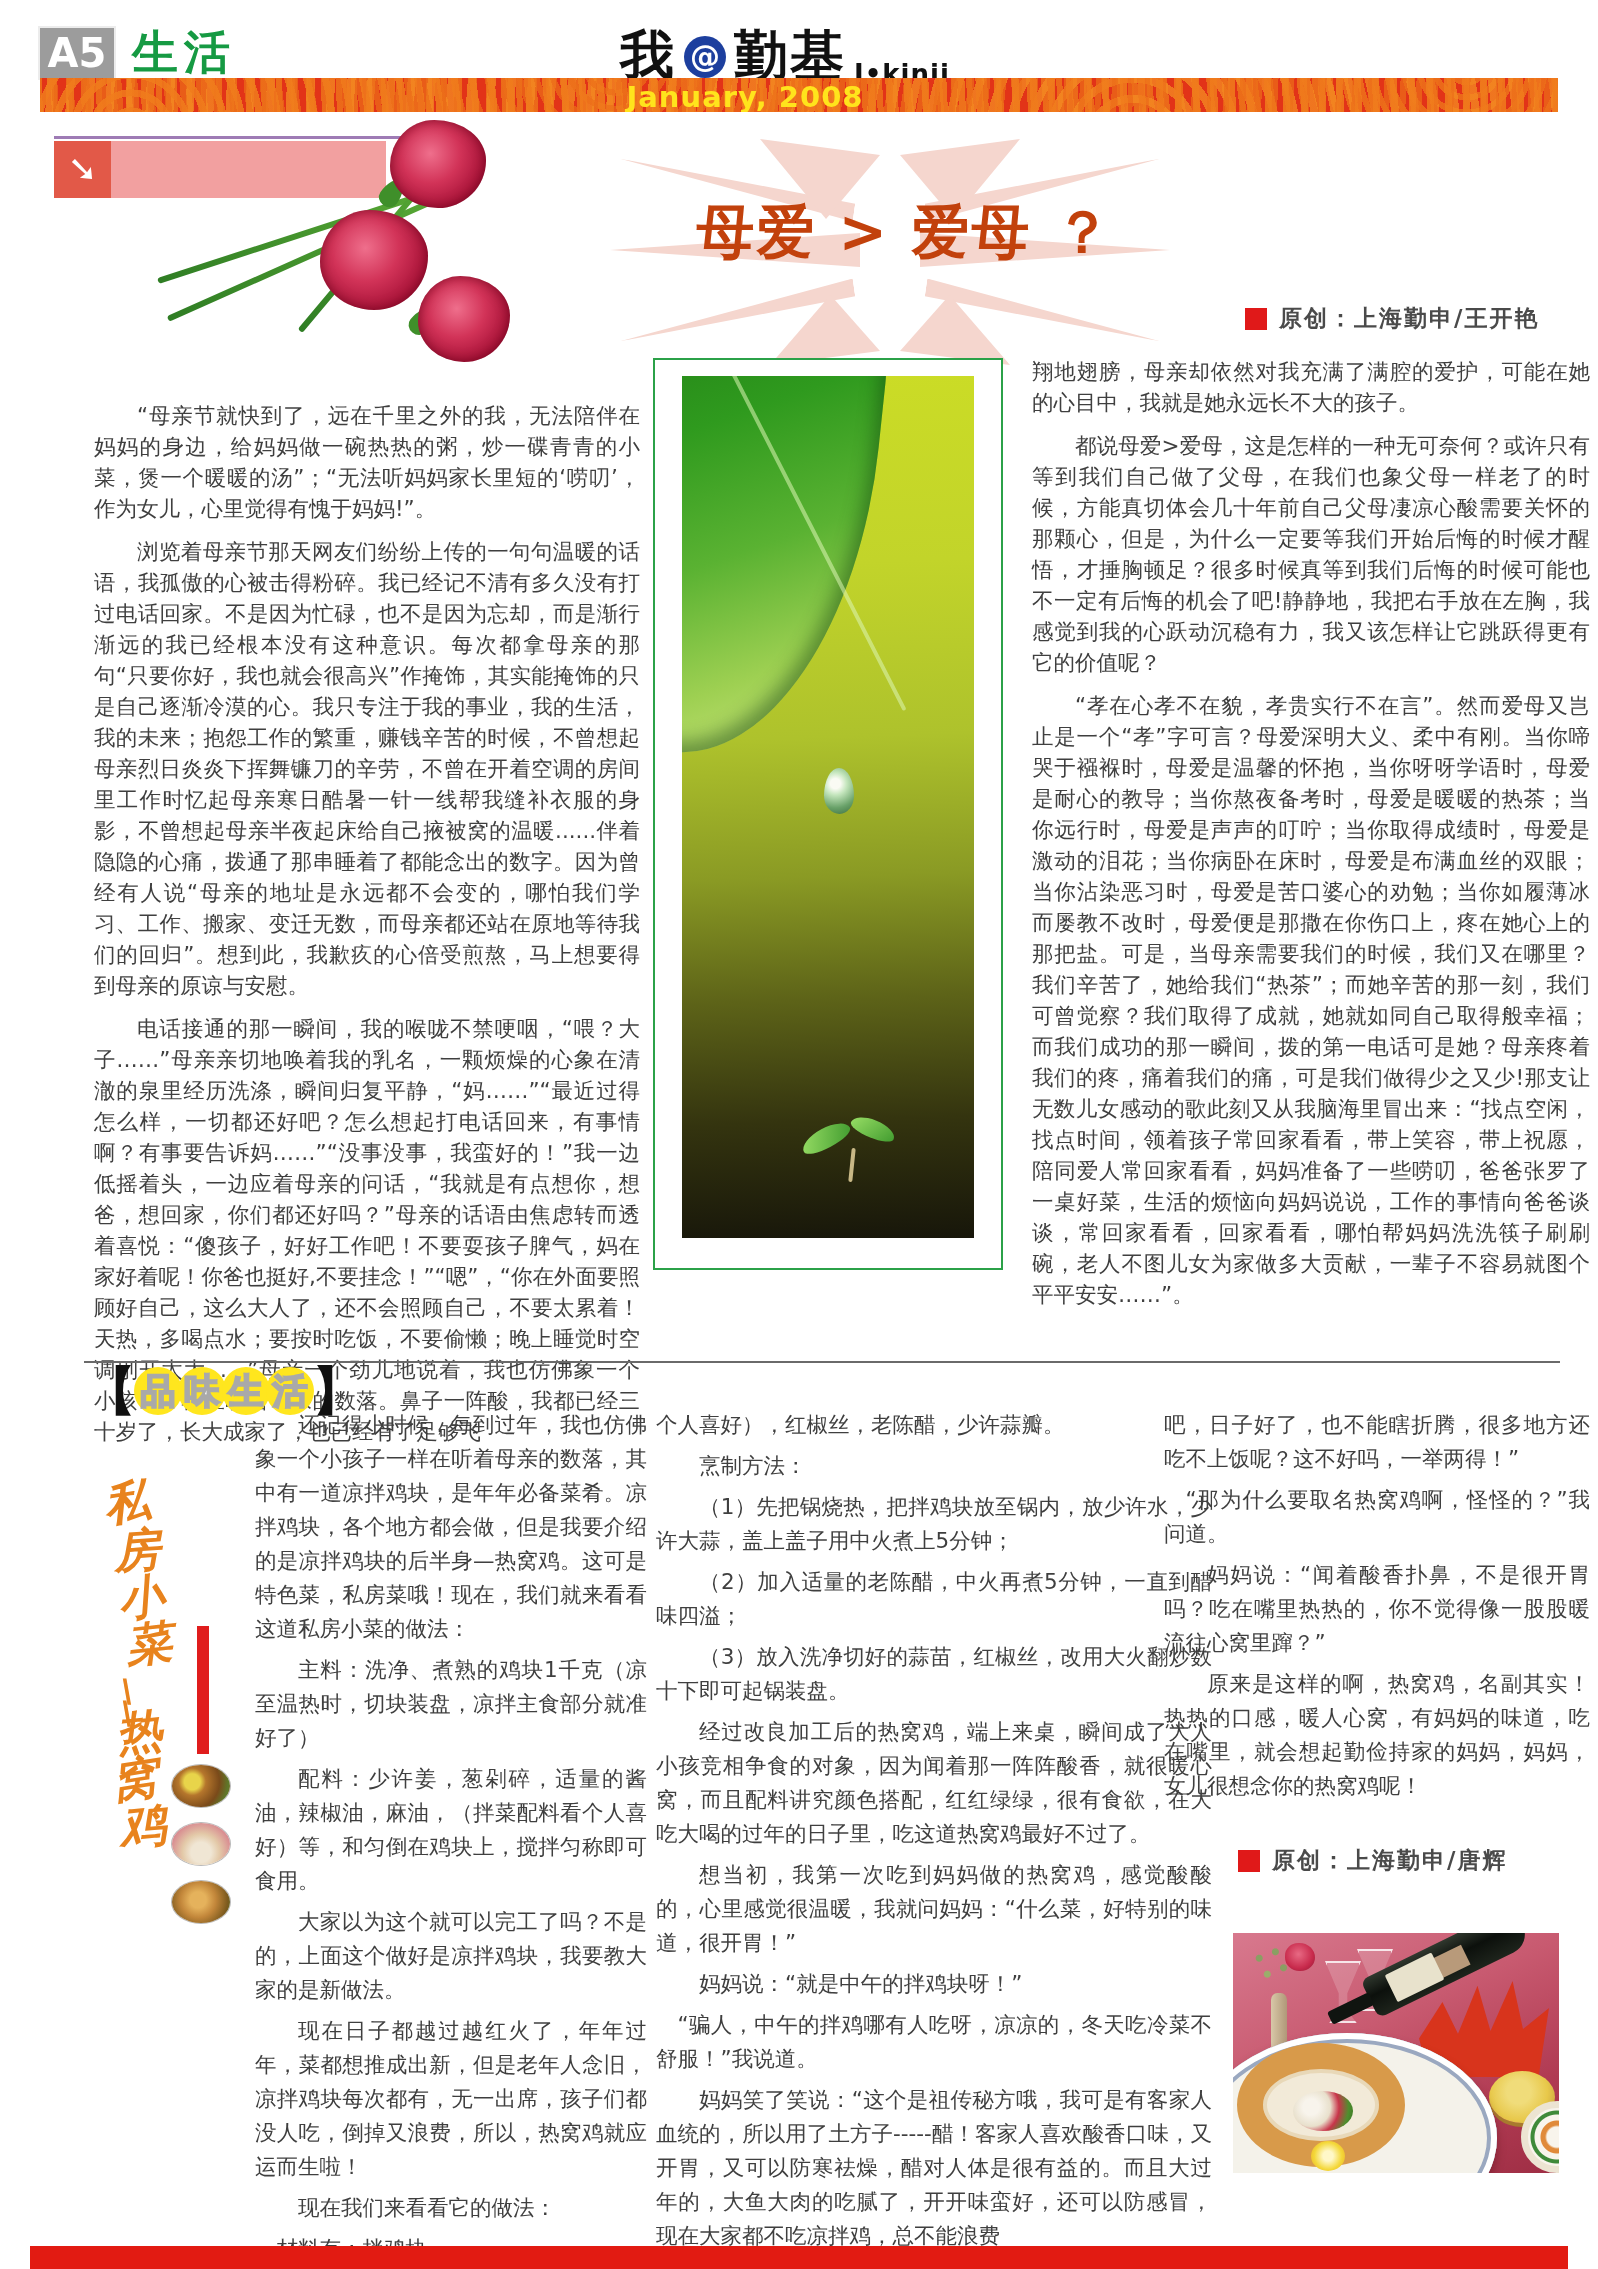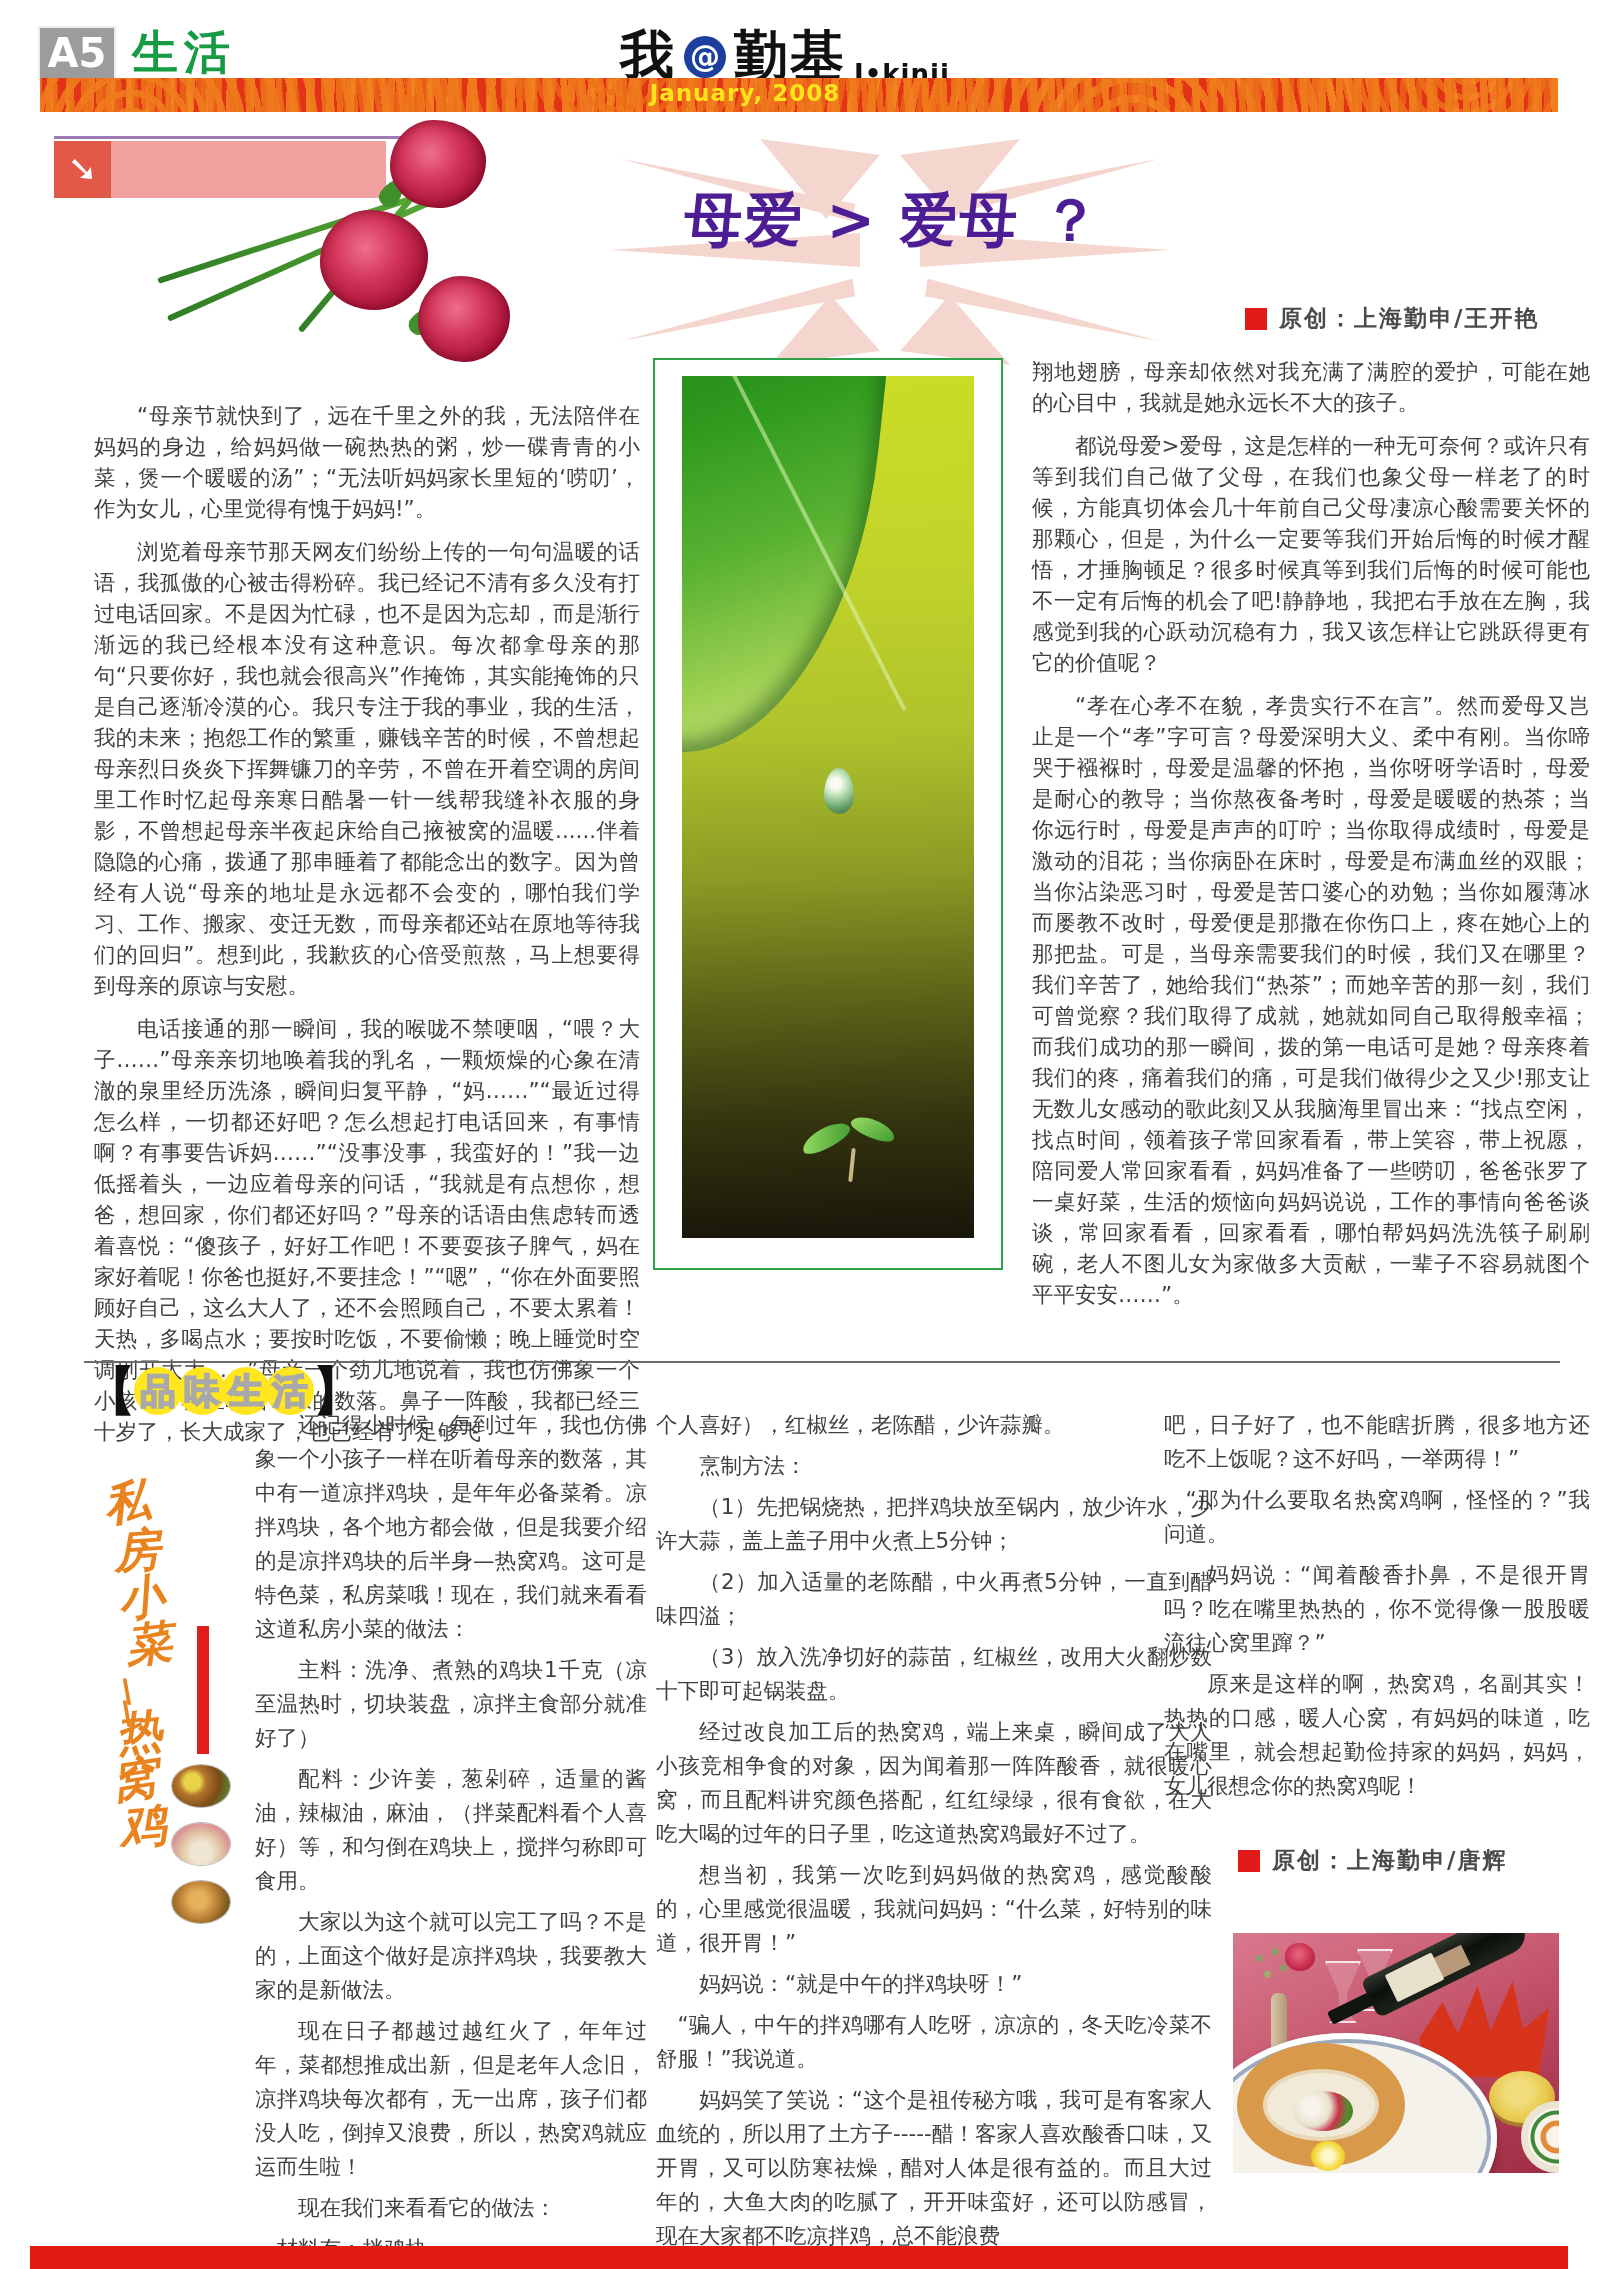--- a/index.html
+++ b/index.html
@@ -18,21 +18,21 @@
          color:#fff;font-size:30px;font-weight:700;text-align:center;line-height:42px;}
   .masthead .latin{font-size:26px;font-weight:900;color:#111;margin-left:8px;align-self:flex-end;
          padding-bottom:4px;letter-spacing:1px;}
   .banner{position:absolute;left:40px;top:78px;width:1518px;height:34px;background:#e23318;overflow:hidden;
       background-image:
         repeating-radial-gradient(circle at 6% 160%, rgba(240,124,28,.85) 0 7px, rgba(240,124,28,0) 7px 18px),
         repeating-radial-gradient(circle at 38% -60%, rgba(236,110,24,.7) 0 6px, rgba(236,110,24,0) 6px 16px),
         repeating-radial-gradient(circle at 72% 190%, rgba(244,140,34,.75) 0 8px, rgba(244,140,34,0) 8px 20px),
         repeating-radial-gradient(circle at 94% -40%, rgba(238,118,26,.8) 0 6px, rgba(238,118,26,0) 6px 15px);}
   .banner .date{position:absolute;left:575px;top:2px;width:260px;text-align:center;
-      font-size:23px;font-weight:700;color:#ffe41c;letter-spacing:1px;}
+      font-size:29px;font-weight:700;color:#ffe41c;letter-spacing:1px;}
 
   
   .tag-topline{position:absolute;left:54px;top:136px;width:356px;height:3px;background:#9e7bb5;}
   .gtag{position:absolute;left:54px;top:141px;width:332px;height:57px;background:#f2a0a0;display:flex;}
   .gtag .arrow{width:57px;height:57px;background:#e25948;color:#fff;font-size:36px;
       text-align:center;line-height:55px;}
   .gtag .lbl{flex:1;color:#fff;font-size:38px;font-weight:700;letter-spacing:7px;
       line-height:57px;padding-left:14px;}
 
   
@@ -40,22 +40,22 @@
   .stem{position:absolute;height:6px;border-radius:3px;
       background:linear-gradient(90deg,#2f7d24,#58a835);transform-origin:left center;}
   .bloom{position:absolute;border-radius:46% 54% 50% 50%/52% 46% 54% 48%;
       background:radial-gradient(circle at 42% 38%, #ef6f8c 0%, #d23358 38%, #a81238 72%, #82082a 100%);
       box-shadow:inset 0 0 12px rgba(90,0,20,.6);}
   .sepal{position:absolute;width:20px;height:30px;background:#3f8f2a;border-radius:50% 50% 50% 50%/70% 70% 30% 30%;}
 
   
   .burst{position:absolute;left:610px;top:145px;width:560px;height:220px;}
   .ray{position:absolute;background:#f5d6ce;}
-  .headline{position:absolute;left:648px;top:182px;width:490px;margin:0;text-align:center;
-      font-size:58px;font-weight:700;color:#4c1d95;letter-spacing:2px;}
+  .headline{position:absolute;left:648px;top:182px;width:490px;margin:12px;text-align:center;
+      font-size:58px;font-weight:700;color:#c2410c;letter-spacing:2px;}
 
   .credit{position:absolute;display:flex;align-items:center;gap:12px;
       font-size:23px;font-weight:700;color:#4a4a4a;letter-spacing:2px;}
   .credit .sq{width:22px;height:22px;background:#e01919;flex:0 0 auto;}
   .credit1{left:1245px;top:303px;}
   .credit2{left:1238px;top:1845px;}
 
   
   .tcol{position:absolute;top:356px;font-size:21.5px;line-height:31px;text-align:justify;color:#3f3f3f;}
   .tcol p{margin:0 0 12px;}

